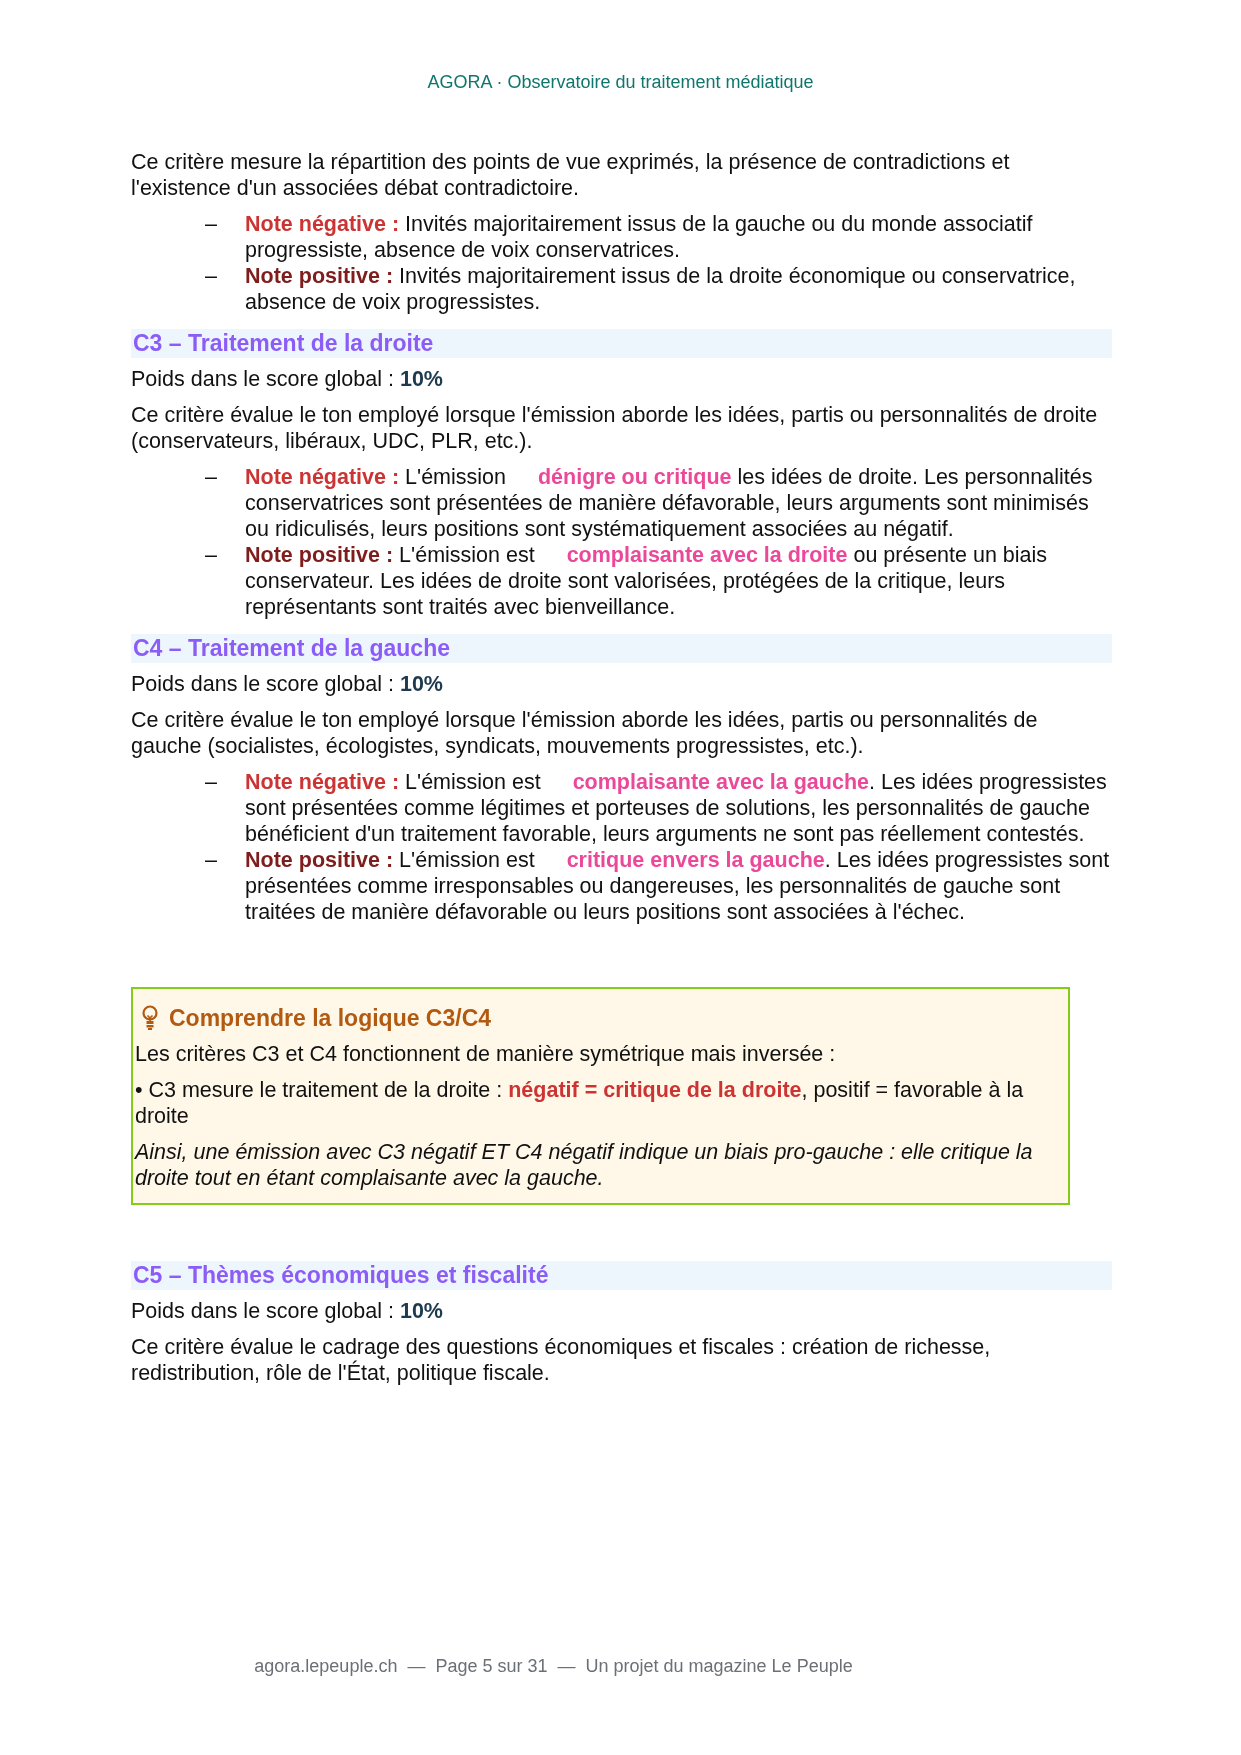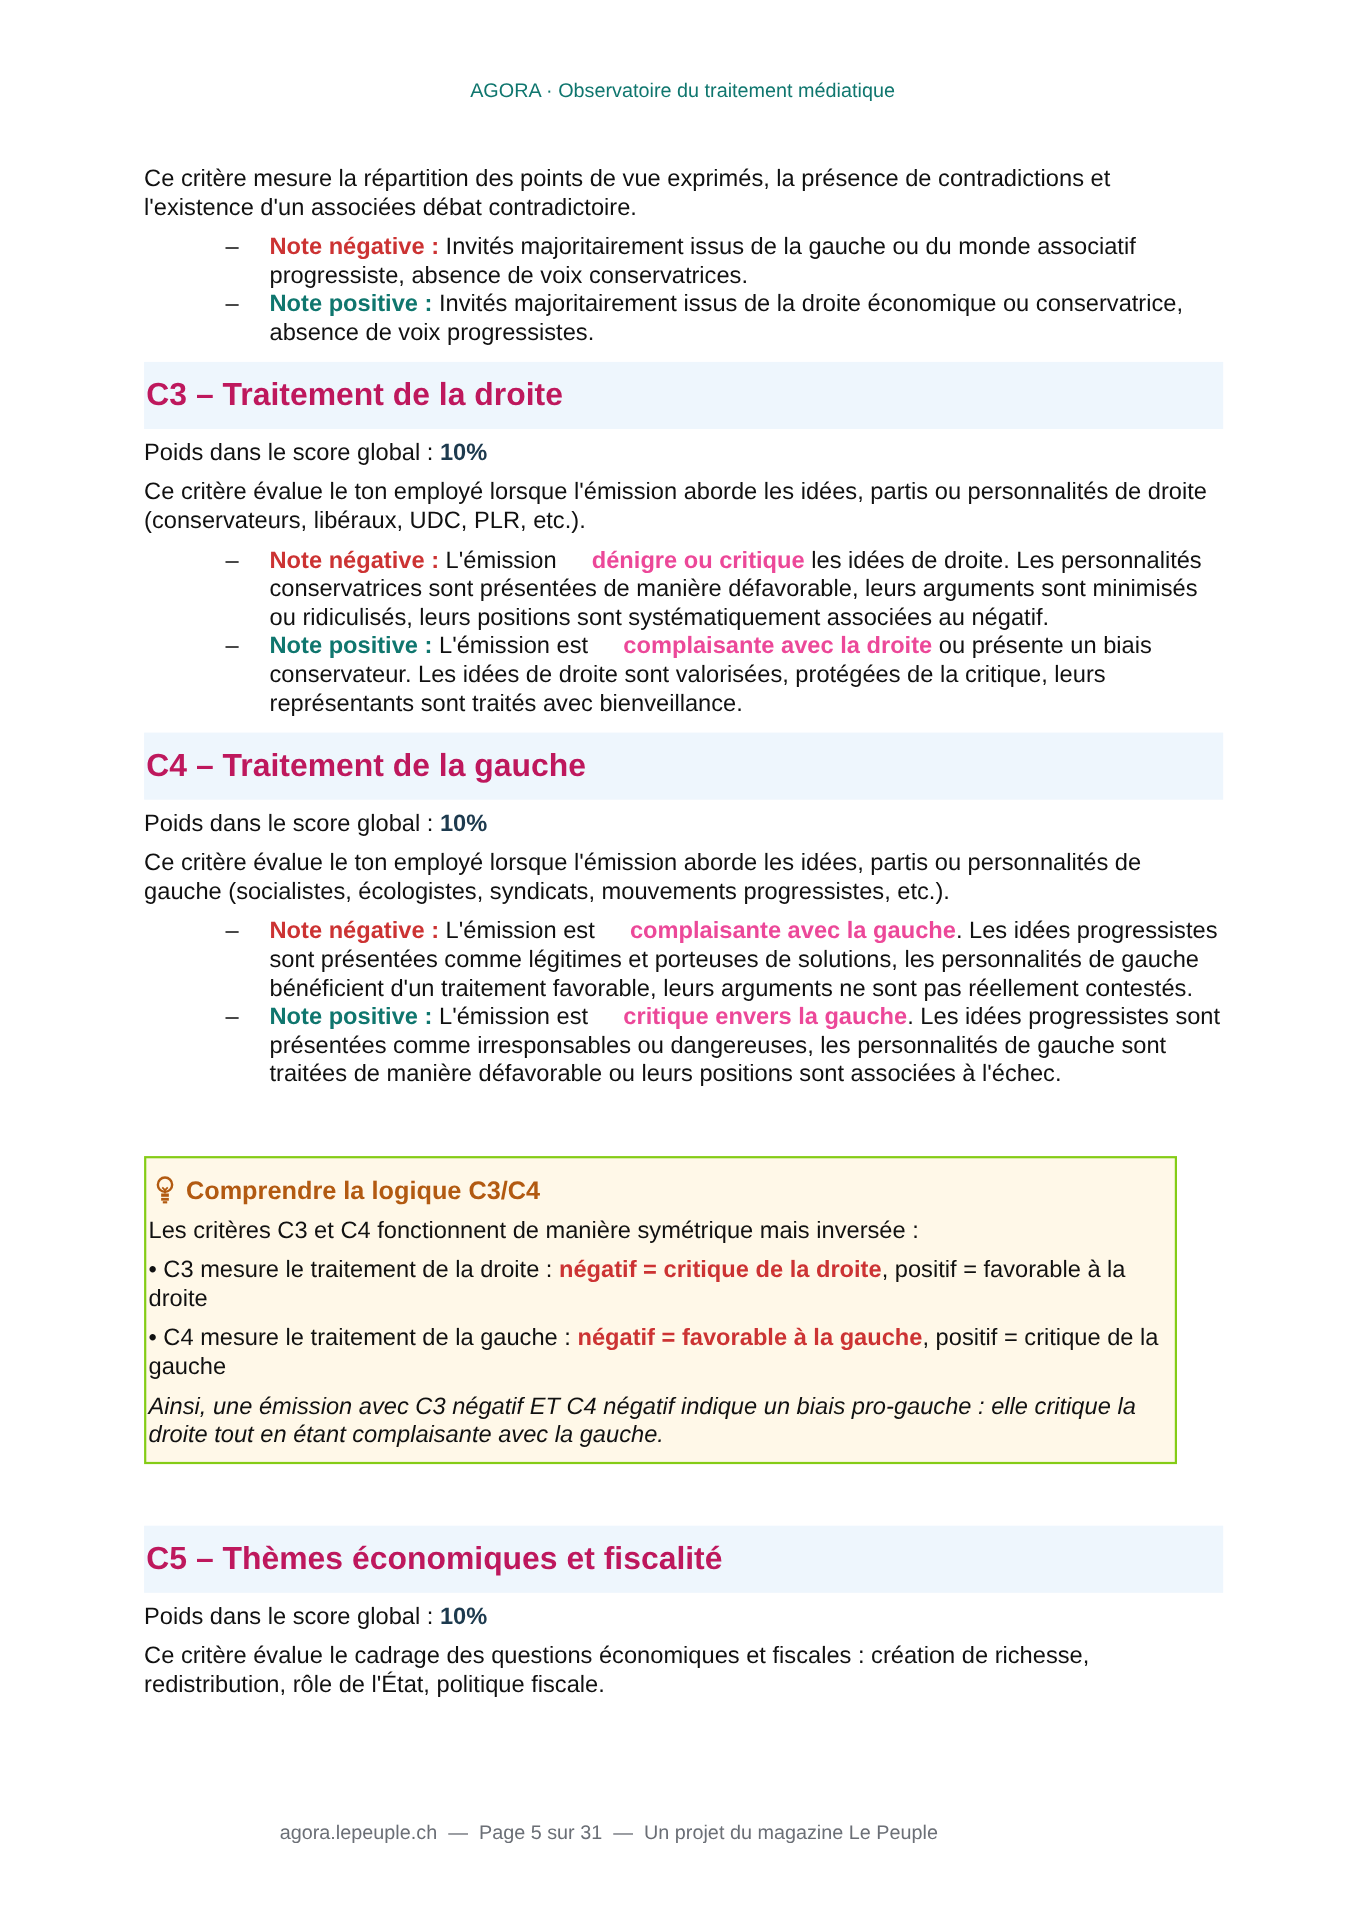--- a/index.html
+++ b/index.html
@@ -9,24 +9,24 @@
          font-size: 18px; color: #0f766e; }
   .running-footer { position: absolute; top: 1656px; left: 0; width: 1107px; text-align: center;
          font-size: 18px; color: #6b6f76; }
   .content { position: absolute; left: 131px; top: 149px; width: 981px; font-size: 21.5px; line-height: 26px; }
   p { margin: 0; }
   .para { margin-bottom: 10px; }
   ul.notes { list-style: none; margin: 0 0 14px 0; padding: 0 0 0 114px; }
   ul.notes li { position: relative; margin: 0; }
   ul.notes li .dash { position: absolute; left: -40px; top: 0; }
   .neg { color: #cc3333; font-weight: bold; }
-  .pos { color: #0f766e; font-weight: bold; }
+  .pos { color: #7f1d1d; font-weight: bold; }
   b.em { font-weight: bold; color: #ec4899; margin-left: 26px; }
-  .section-heading { background: #eef6fd; color: #be185d; font-weight: bold; font-size: 29px;
-         line-height: 29px; padding: 16px 2px; margin: 0 0 8px 0; }
+  .section-heading { background: #eef6fd; color: #8b5cf6; font-weight: bold; font-size: 23px;
+         line-height: 29px; padding: 0 2px; margin: 0 0 8px 0; }
   .weight { margin-bottom: 10px; }
   .weight .pct { font-weight: bold; color: #1d3a4e; }
   .callout { border: 2px solid #84cc16; background: #fff8e8; margin: 62px 42px 0 0; padding: 14px 3px 12px 2px; }
   .callout-title { color: #b25a11; font-weight: bold; font-size: 23px; line-height: 30px; margin-bottom: 8px;
          display: flex; align-items: center; }
   .callout-title svg { margin: 0 10px 0 6px; }
   .callout p { margin-bottom: 10px; }
   .callout p:last-child { margin-bottom: 0; }
   .callout .hl { color: #cc3333; font-weight: bold; }
   .callout .conclusion { font-style: italic; }
@@ -85,21 +85,20 @@
         <path d="M6.5 10.5 L9 13 L11.5 10.5" fill="none" stroke="#b25a11" stroke-width="1.6"></path>
         <line x1="9" y1="13" x2="9" y2="16" stroke="#b25a11" stroke-width="1.6"></line>
         <rect x="5.5" y="16" width="7" height="3" fill="#b25a11"></rect>
         <rect x="5.5" y="20" width="7" height="2.5" fill="#b25a11"></rect>
         <rect x="7" y="23" width="4" height="2" fill="#b25a11"></rect>
       </svg>
       <span>Comprendre la logique C3/C4</span>
     </div>
     <p>Les critères C3 et C4 fonctionnent de manière symétrique mais inversée :</p>
     <p><span>• C3 mesure le traitement de la droite : </span><span class="hl">négatif = critique de la droite</span><span>, positif = favorable à la droite</span></p>
-    <p><span>• C4 mesure le traitement de la gauche : </span><span class="hl">négatif = favorable à la gauche</span><span>, positif = critique de la gauche</span></p>
     <p class="conclusion">Ainsi, une émission avec C3 négatif ET C4 négatif indique un biais pro-gauche : elle critique la droite tout en étant complaisante avec la gauche.</p>
   </div>
 
   <div style="height: 56px;"></div>
   <div class="section-heading">C5 – Thèmes économiques et fiscalité</div>
   <p class="weight"><span>Poids dans le score global : </span><span class="pct">10%</span></p>
   <p class="para">Ce critère évalue le cadrage des questions économiques et fiscales : création de richesse, redistribution, rôle de l'État, politique fiscale.</p>
 </div>
 
 <div class="running-footer"><span style="white-space: pre;">agora.lepeuple.ch  —  Page 5 sur 31  —  Un projet du magazine Le Peuple</span></div>

